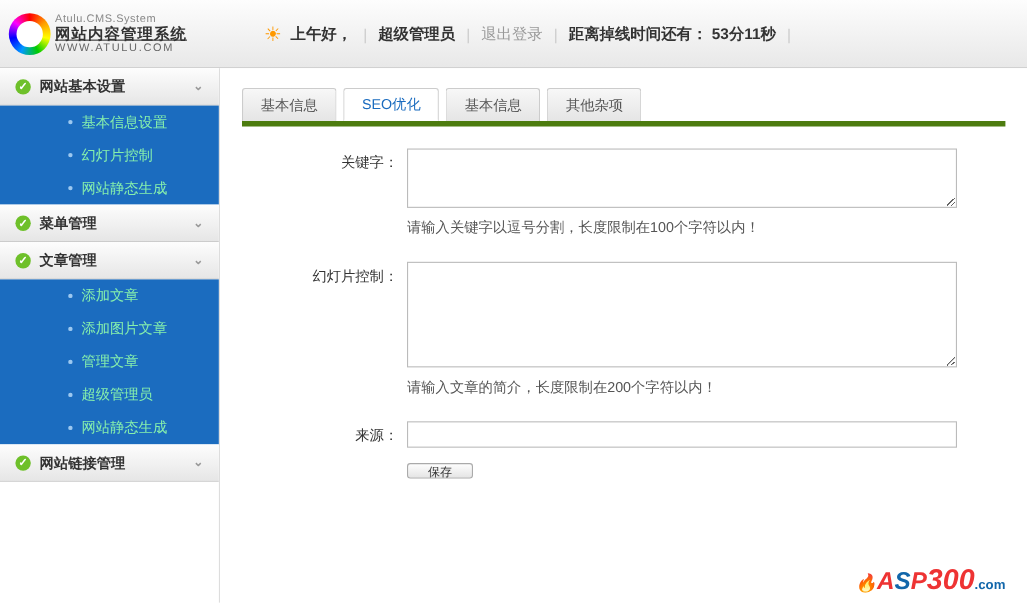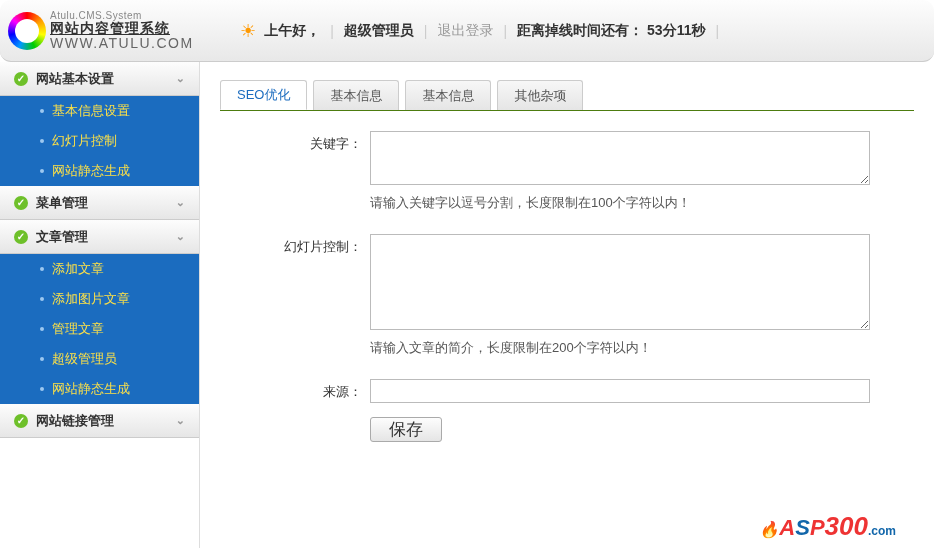--- a/index.html
+++ b/index.html
@@ -1,51 +1,51 @@
 <!DOCTYPE html>
 <html><head>
 <meta charset="utf-8">
 <style>
 * { margin: 0; padding: 0; box-sizing: border-box; }
 body { font-family: "Microsoft YaHei", Arial, sans-serif; font-size: 13px; color: #333; background: #fff; width: 934px; height: 548px; overflow: hidden; position: relative; }
-.header { height: 62px; background: linear-gradient(#fdfdfd, #e8e8e8); border-bottom: 1px solid #ccc; display: flex; align-items: center; border-radius: 11px; }
+.header { height: 62px; background: linear-gradient(#fdfdfd, #e8e8e8); border-bottom: 1px solid #ccc; display: flex; align-items: center; }
 .logo-block { width: 200px; padding-left: 8px; display: flex; align-items: center; gap: 4px; }
 .logo-ring { width: 38px; height: 38px; border-radius: 50%; background: conic-gradient(#f00,#f90,#ff0,#0c0,#09f,#00f,#f0f,#f00); position: relative; }
 .logo-ring::after { content:""; position:absolute; inset:7px; background:#fff; border-radius:50%; }
 .logo-text { display:flex; flex-direction:column; line-height:1.1; }
 .logo-text .t1 { font-size:10px; color:#888; letter-spacing:0.5px; }
 .logo-text .t2 { font-size:14px; color:#333; letter-spacing:1px; font-weight:bold;text-decoration:underline; }
-.logo-text .t3 { font-size:14px; color:#666; letter-spacing:1.5px; }
+.logo-text .t3 { font-size:10px; color:#666; letter-spacing:1.5px; }
 .topbar { flex:1; display:flex; align-items:center; padding-left:40px; font-size:14px; gap:4px; }
 .sun { color:#f90; font-size:18px; margin-right:4px; }
 .top-sep { color:#ccc; margin:0 6px; }
 .top-strong { font-weight:bold; color:#333; }
 .top-logout { color:#999; cursor:pointer; }
 .layout { display:flex; height:calc(100% - 62px); }
 .sidebar { width:200px; background:#fff; border-right:1px solid #ddd; overflow-y:auto; }
 .side-group-h { height:34px; background:linear-gradient(#fdfdfd,#e6e6e6); border-bottom:1px solid #ccc; display:flex; align-items:center; padding:0 14px; cursor:pointer; font-weight:bold; color:#333; gap:8px; }
 .tick { width:14px; height:14px; border-radius:50%; background:#6ec02a; color:#fff; font-size:10px; display:flex; align-items:center; justify-content:center; }
 .chev { margin-left:auto; color:#999; font-size:11px; }
 .side-items { background:#1b6cbf; }
-.side-item { height:30px; display:flex; align-items:center; padding-left:40px; color:#fde047; font-size:13px; cursor:pointer; }
+.side-item { height:30px; display:flex; align-items:center; padding-left:40px; color:#86efac; font-size:13px; cursor:pointer;margin-left:22px; }
 .side-item::before { content:""; width:4px; height:4px; border-radius:50%; background:#9cc8f0; margin-right:8px; }
 .main { flex:1; background:#fff; padding:18px 20px 0 20px; position:relative; overflow:hidden; }
 .tabs { display:flex; gap:6px; }
 .tab { height:30px; padding:0 16px; background:linear-gradient(#f7f7f7,#e5e5e5); border:1px solid #ccc; border-bottom:none; border-radius:3px 3px 0 0; display:flex; align-items:center; cursor:pointer; color:#555; font-size:13px; }
 .tab.active { background:#fff; color:#1b6cbf; position:relative; z-index:2; border-bottom:1px solid #fff; margin-bottom:-1px; }
-.form-zone { border-top:1px solid #4d7c0f; padding-top:20px; }
+.form-zone { border-top:5px solid #4d7c0f; padding-top:20px; }
 .frow { display:flex; margin-bottom:6px; }
 .flabel { width:150px; text-align:right; padding-right:8px; padding-top:4px; color:#333; }
 .fctrl { flex:1; }
 textarea.keywords { width:500px; height:54px; border:1px solid #bbb; resize:both; font-family:inherit; font-size:13px; padding:4px; }
 textarea.intro { width:500px; height:96px; border:1px solid #bbb; resize:both; font-family:inherit; font-size:13px; padding:4px; }
 input.src { width:500px; height:24px; border:1px solid #bbb; padding:2px 4px; font-family:inherit; }
 .hint { color:#555; font-size:13px; margin:6px 0 16px 0; }
-.save-btn { height:25px; padding:0 18px; background:linear-gradient(#fdfdfd,#e5e5e5); border:1px solid #aaa; border-radius:3px; cursor:pointer; font-size:17px; color:#333; }
-.footer-logo { position:absolute; right:38px; bottom:6px; font-weight:bold; font-style:italic; font-size:22px; }
+.save-btn { height:14px; padding:0 18px; background:linear-gradient(#fdfdfd,#e5e5e5); border:1px solid #aaa; border-radius:3px; cursor:pointer; font-size:11px; color:#333; }
+.footer-logo { position:absolute; right:20px; bottom:6px; font-weight:bold; font-style:italic; font-size:22px; }
 .footer-logo .a { color:#e33; } .footer-logo .s { color:#16a; } .footer-logo .p { color:#e33; } .footer-logo .n { color:#e33; font-size:26px; } .footer-logo .c { color:#16a; font-size:12px; font-style:normal; }
 .flame { color:#f90; font-size:16px; }
 </style>
 </head>
 <body>
 
 <div class="header">
   <div class="logo-block">
     <div class="logo-ring"></div>
     <div class="logo-text">
@@ -98,22 +98,22 @@
         <div class="side-item">网站静态生成</div>
       </div>
       <div class="side-group-h">
         <span class="tick">✓</span>
         <span>网站链接管理</span>
         <span class="chev">⌄</span>
       </div>
     </div>
   <div class="main">
     <div class="tabs" id="tabs">
+        <div class="tab">基本信息</div>
         <div class="tab active">SEO优化</div>
-        <div class="tab">基本信息</div>
         <div class="tab">基本信息</div>
         <div class="tab">其他杂项</div>
       </div>
     <div class="form-zone">
       <div class="frow">
         <div class="flabel">关键字：</div>
         <div class="fctrl">
           <textarea class="keywords" style=""></textarea>
           <div class="hint">请输入关键字以逗号分割，长度限制在100个字符以内！</div>
         </div>

